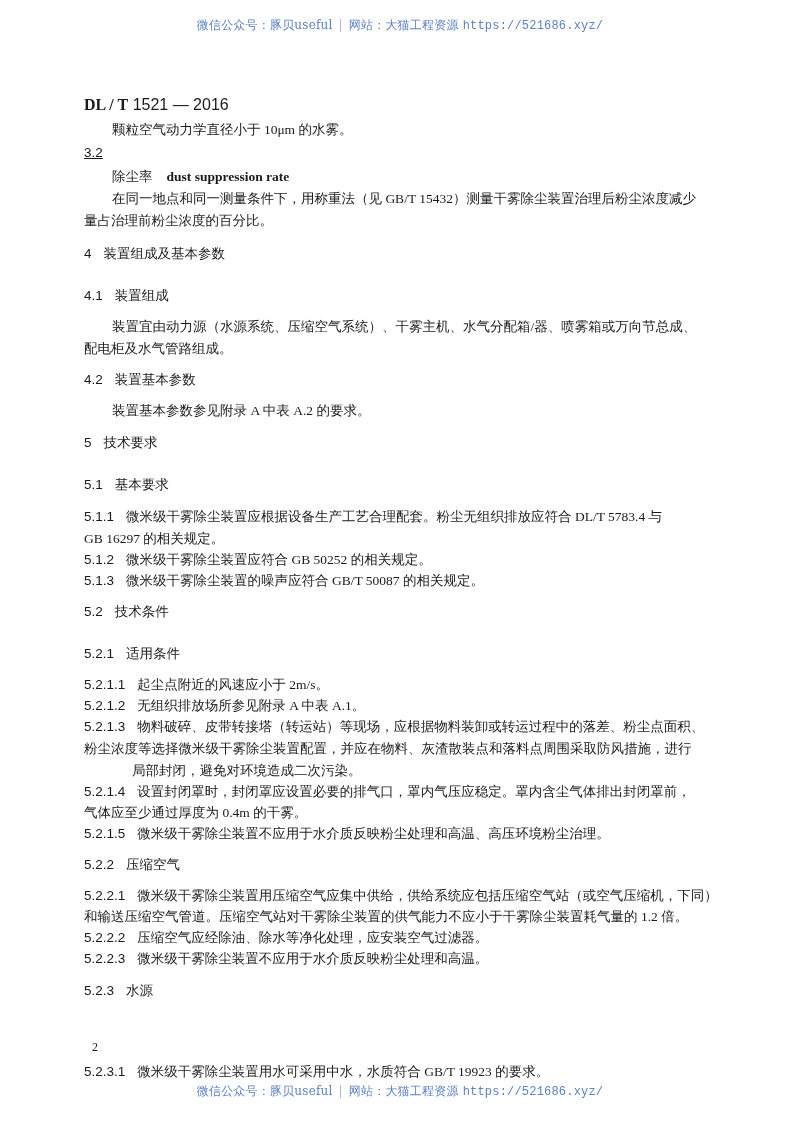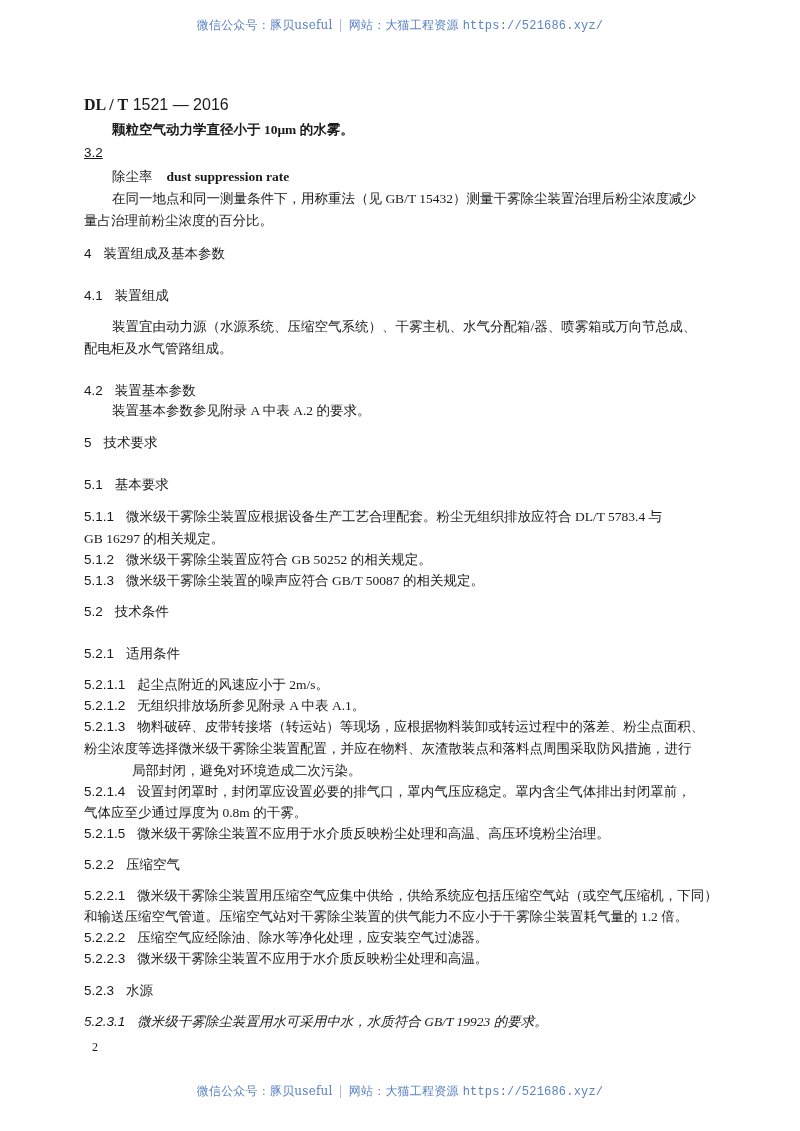--- a/index.html
+++ b/index.html
@@ -29,37 +29,37 @@
   <span class="url">https://521686.xyz/</span>
 </div>
 
 <div class="page">
 
   <div class="doc-id">
     <b>DL / T</b>
     <span>1521 — 2016</span>
   </div>
 
-  <div class="line indent" style="top:121px;font-weight:bold;">颗粒空气动力学直径小于 10μm 的水雾。</div>
+  <div class="line indent" style="top:121px;">颗粒空气动力学直径小于 10μm 的水雾。</div>
   <div class="line num" style="top:145px;">3.2</div>
   <div class="line indent" style="top:168px;">
     <span class="heading">除尘率</span><span class="term-en">dust suppression rate</span>
   </div>
   <div class="line indent" style="top:190px;">在同一地点和同一测量条件下，用称重法（见 GB/T 15432）测量干雾除尘装置治理后粉尘浓度减少</div>
   <div class="line" style="top:212px;">量占治理前粉尘浓度的百分比。</div>
 
   <div class="line heading" style="top:245px;">
     <span class="clause-num">4</span><span>装置组成及基本参数</span>
   </div>
   <div class="line heading" style="top:287px;">
     <span class="clause-num">4.1</span><span>装置组成</span>
   </div>
   <div class="line indent" style="top:318px;">装置宜由动力源（水源系统、压缩空气系统）、干雾主机、水气分配箱/器、喷雾箱或万向节总成、</div>
   <div class="line" style="top:340px;">配电柜及水气管路组成。</div>
-  <div class="line heading" style="top:371px;margin-top:11px;">
+  <div class="line heading" style="top:371px;">
     <span class="clause-num">4.2</span><span>装置基本参数</span>
   </div>
   <div class="line indent" style="top:402px;">装置基本参数参见附录 A 中表 A.2 的要求。</div>
 
   <div class="line heading" style="top:434px;text-align:right;">
     <span class="clause-num">5</span><span>技术要求</span>
   </div>
   <div class="line heading" style="top:476px;">
     <span class="clause-num">5.1</span><span>基本要求</span>
   </div>
@@ -87,21 +87,21 @@
     <span class="clause-num">5.2.1.2</span><span>无组织排放场所参见附录 A 中表 A.1。</span>
   </div>
   <div class="line" style="top:718px;text-align:right;">
     <span class="clause-num">5.2.1.3</span><span>物料破碎、皮带转接塔（转运站）等现场，应根据物料装卸或转运过程中的落差、粉尘点面积、</span>
   </div>
   <div class="line" style="top:740px;">粉尘浓度等选择微米级干雾除尘装置配置，并应在物料、灰渣散装点和落料点周围采取防风措施，进行</div>
   <div class="line" style="top:762px;margin-left:48px;">局部封闭，避免对环境造成二次污染。</div>
   <div class="line" style="top:783px;">
     <span class="clause-num">5.2.1.4</span><span>设置封闭罩时，封闭罩应设置必要的排气口，罩内气压应稳定。罩内含尘气体排出封闭罩前，</span>
   </div>
-  <div class="line" style="top:804px;">气体应至少通过厚度为 0.8m 的干雾。</div>
+  <div class="line" style="top:804px;">气体应至少通过厚度为 0.4m 的干雾。</div>
   <div class="line" style="top:825px;">
     <span class="clause-num">5.2.1.5</span><span>微米级干雾除尘装置不应用于水介质反映粉尘处理和高温、高压环境粉尘治理。</span>
   </div>
 
   <div class="line heading" style="top:856px;">
     <span class="clause-num">5.2.2</span><span>压缩空气</span>
   </div>
   <div class="line" style="top:887px;">
     <span class="clause-num">5.2.2.1</span><span>微米级干雾除尘装置用压缩空气应集中供给，供给系统应包括压缩空气站（或空气压缩机，下同）</span>
   </div>
@@ -109,21 +109,21 @@
   <div class="line" style="top:929px;">
     <span class="clause-num">5.2.2.2</span><span>压缩空气应经除油、除水等净化处理，应安装空气过滤器。</span>
   </div>
   <div class="line" style="top:950px;">
     <span class="clause-num">5.2.2.3</span><span>微米级干雾除尘装置不应用于水介质反映粉尘处理和高温。</span>
   </div>
 
   <div class="line heading" style="top:982px;">
     <span class="clause-num">5.2.3</span><span>水源</span>
   </div>
-  <div class="line" style="top:1013px;font-style:italic;">
+  <div class="line" style="top:1063px;">
     <span class="clause-num">5.2.3.1</span><span>微米级干雾除尘装置用水可采用中水，水质符合 GB/T 19923 的要求。</span>
   </div>
 
   <div class="page-num">2</div>
 </div>
 
 <div class="watermark wm-bottom">
   <span>微信公众号：豚贝useful</span><span class="sep">|</span><span>网站：大猫工程资源</span>
   <span class="url">https://521686.xyz/</span>
 </div>

